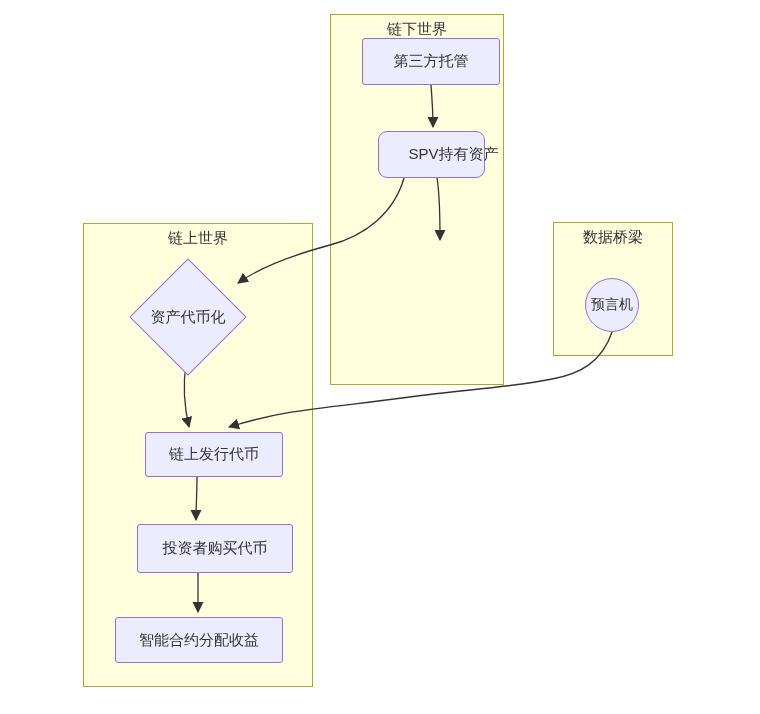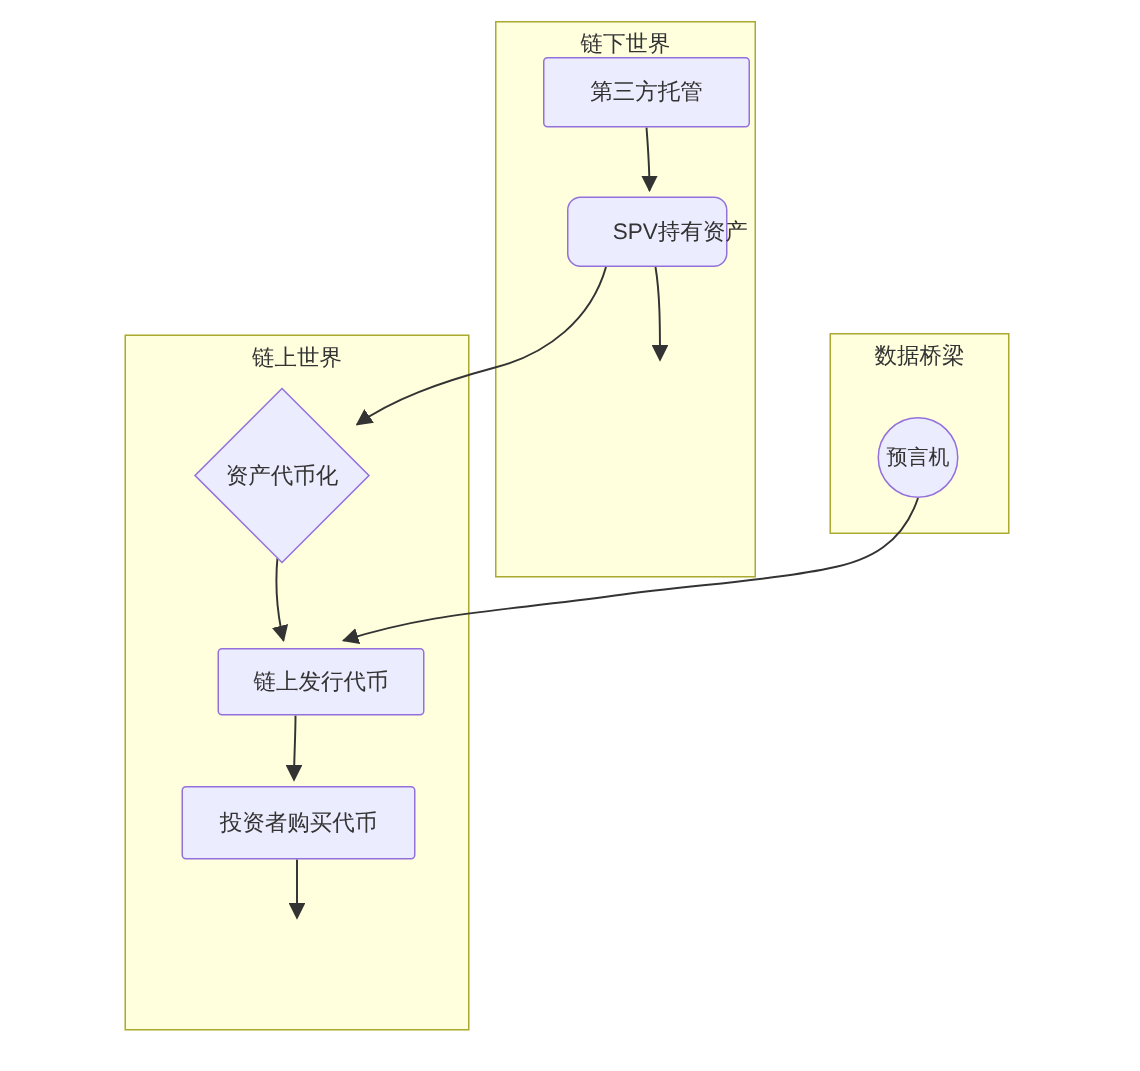--- a/index.html
+++ b/index.html
@@ -91,21 +91,21 @@
   }
   
   .cluster-offchain { left: 330px; top: 14px;  width: 174px; height: 371px; }
   .cluster-onchain  { left: 83px;  top: 223px; width: 230px; height: 464px; }
   .cluster-bridge   { left: 553px; top: 222px; width: 120px; height: 134px; }
   .node-real       { left: 362px; top: 38px;  width: 138px; height: 47px; }
   .node-spv        { left: 378px; top: 131px; width: 107px; height: 47px; }
   .node-custody    { left: 380px; top: 243px; width: 120px; height: 120px; }
   .node-tokenize   { left: 129px; top: 259px; width: 118px; height: 116px; }
   .node-issue      { left: 129px; top: 432px; width: 138px; height: 45px; margin-left: 16px; }
-  .node-invest     { left: 121px; top: 524px; width: 156px; height: 49px; }
+  .node-invest     { left: 137px; top: 524px; width: 156px; height: 49px; }
   .node-distribute { left: 115px; top: 617px; width: 168px; height: 46px; }
   .node-oracle     { left: 585px; top: 278px; width: 54px;  height: 54px; font-size: 14px; }
 </style>
 </head>
 <body>
 
 <div class="canvas">
 
   <div class="cluster cluster-offchain">
     <div class="cluster-title">链下世界</div>
@@ -147,18 +147,21 @@
   </div>
 
   <div class="node rect node-issue">
     <span>链上发行代币</span>
   </div>
 
   <div class="node rect node-invest">
     <span>投资者购买代币</span>
   </div>
 
+  <div class="node rect node-distribute">
+    <span>智能合约分配收益</span>
+  </div>
 
   <div class="node circle node-oracle">
     <span>预言机</span>
   </div>
 
 </div>
 
 </body></html>

